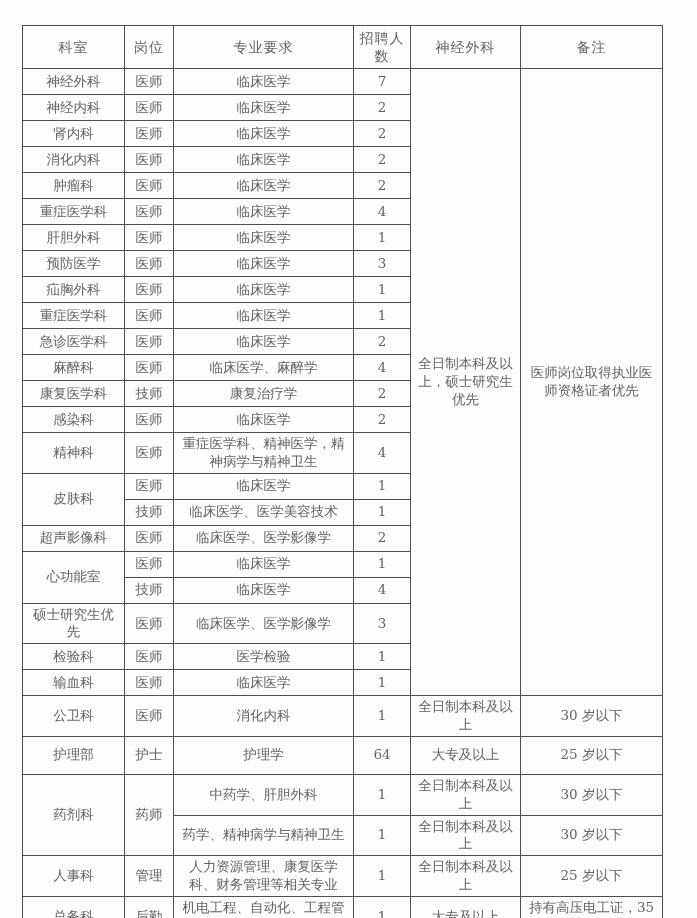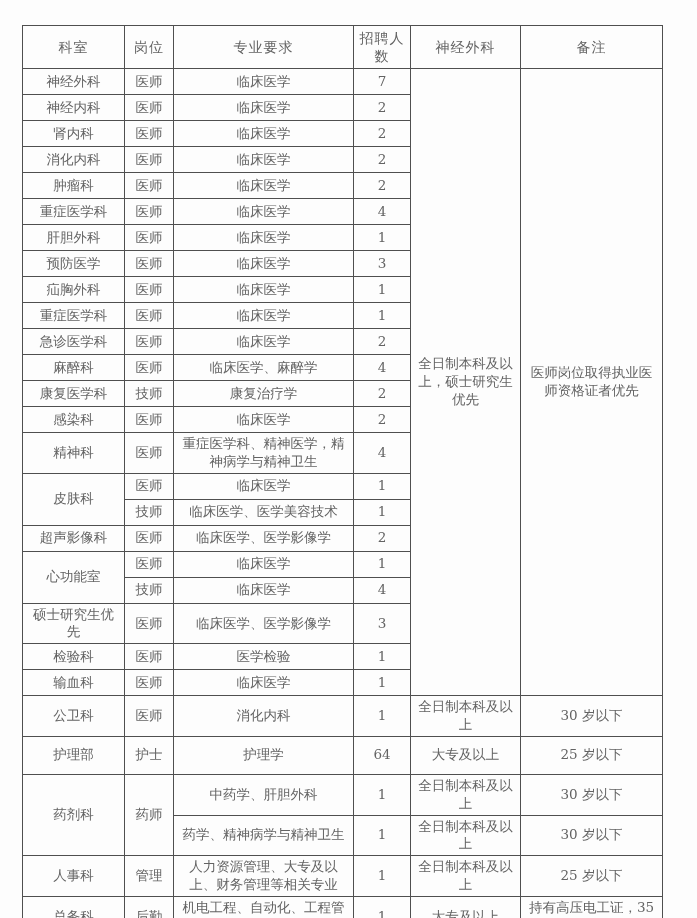--- a/index.html
+++ b/index.html
@@ -239,21 +239,21 @@
         </tr>
         <tr>
           <td>药学、精神病学与精神卫生</td>
           <td>1</td>
           <td>全日制本科及以上</td>
           <td>30 岁以下</td>
         </tr>
         <tr>
           <td>人事科</td>
           <td>管理</td>
-          <td>人力资源管理、大专及以上、财务管理等相关专业</td>
+          <td>人力资源管理、康复医学科、财务管理等相关专业</td>
           <td>1</td>
           <td>全日制本科及以上</td>
           <td>25 岁以下</td>
         </tr>
         <tr>
           <td>总务科</td>
           <td>后勤</td>
           <td>机电工程、自动化、工程管理等相关专业</td>
           <td>1</td>
           <td>大专及以上</td>

